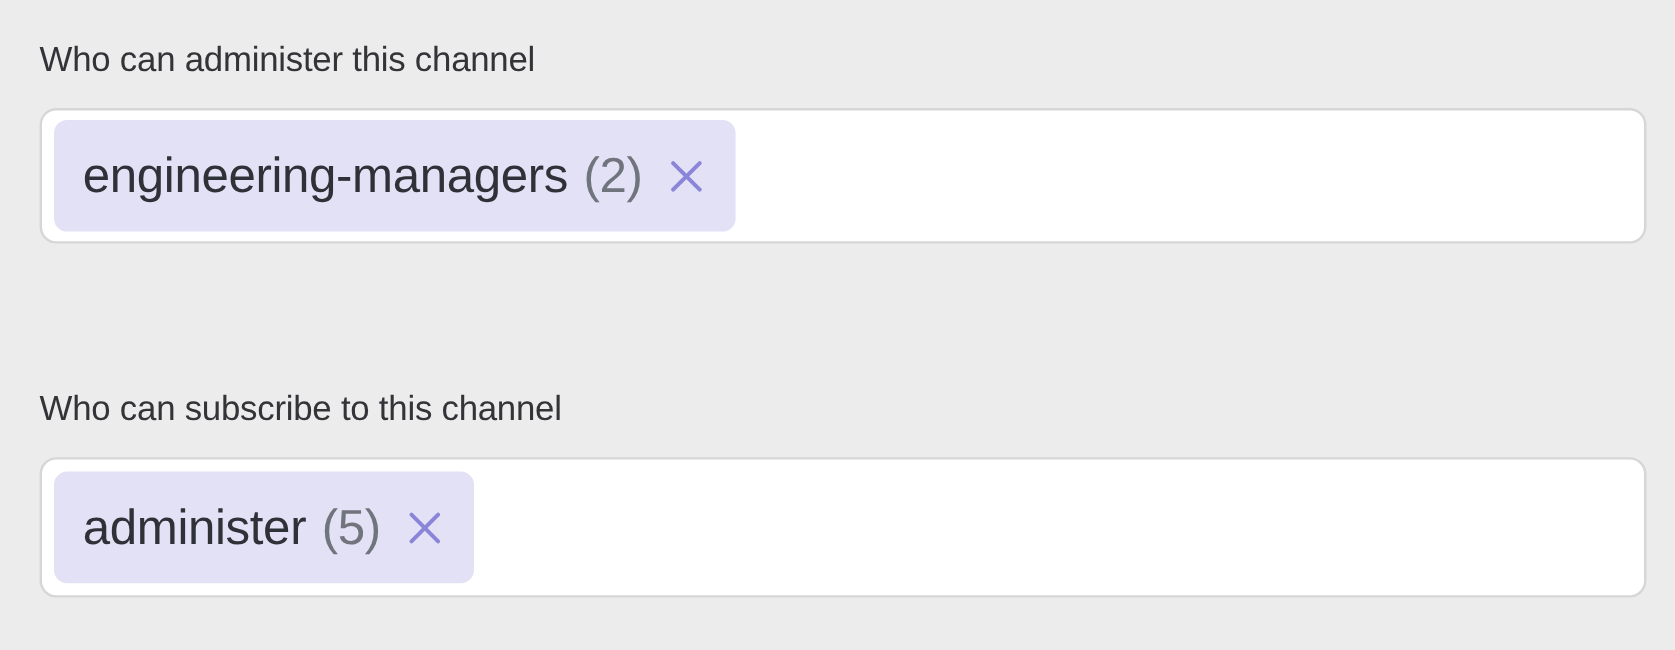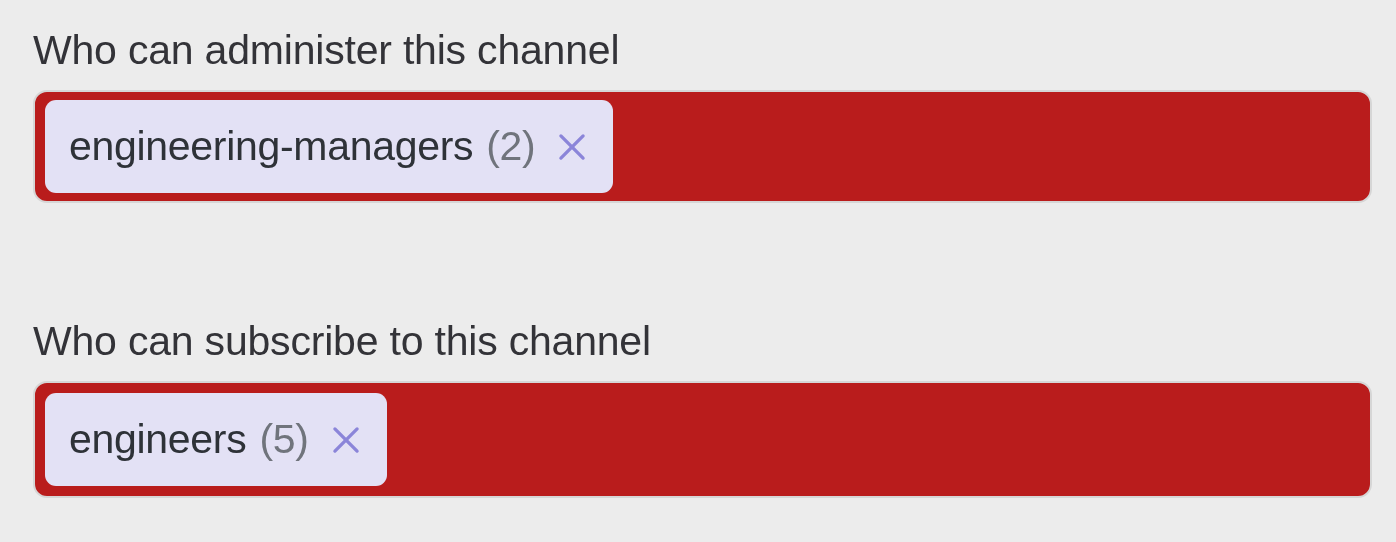--- a/index.html
+++ b/index.html
@@ -24,35 +24,35 @@
   .field-group {
     position: absolute;
     left: 33px;
     width: 1339px;
   }
   #group-administer { top: 24px; }
   #group-subscribe  { top: 315px; }
 
   .field-label {
     display: block;
-    font-size: 41px;
+    font-size: 29px;
     line-height: 52px;
     font-weight: 400;
     color: #333338;
     letter-spacing: -0.2px;
     white-space: nowrap;
     margin: 0 0 14px 0;
   }
 
   
   .multiselect {
     box-sizing: border-box;
     width: 1339px;
     min-height: 113px;
-    background: #b91c1c;
+    background: #ffffff;
     border: 2px solid #d6d6d6;
     border-radius: 14px;
     display: flex;
     align-items: center;
     flex-wrap: wrap;
     padding: 8px 10px;
     gap: 8px;
     cursor: text;
   }
   #multiselect-subscribe { min-height: 117px; }
@@ -122,21 +122,21 @@
     </div>
   </div>
 
   <div class="field-group" id="group-subscribe">
 
     <span class="field-label">Who can subscribe to this channel</span>
 
     <div class="multiselect" id="multiselect-subscribe">
 
       <span class="pill">
-        <span class="pill-name">engineers</span>
+        <span class="pill-name">administer</span>
         <span class="pill-count">(5)</span>
         <button class="pill-remove" aria-label="remove">
           <svg width="38" height="38" viewBox="0 0 24 24" fill="none" stroke="#8b85d9" stroke-width="2.1" stroke-linecap="round">
             <line x1="5" y1="5" x2="19" y2="19"></line>
             <line x1="19" y1="5" x2="5" y2="19"></line>
           </svg>
         </button>
       </span>
 
     </div>

